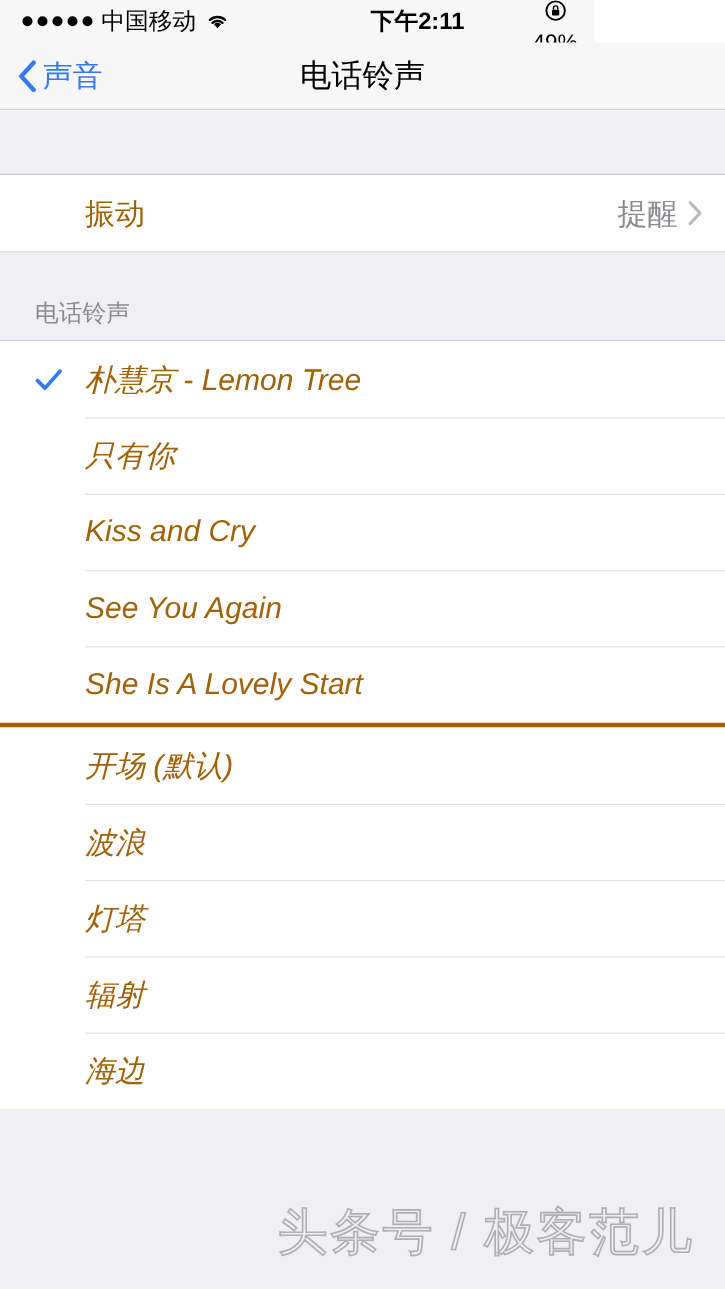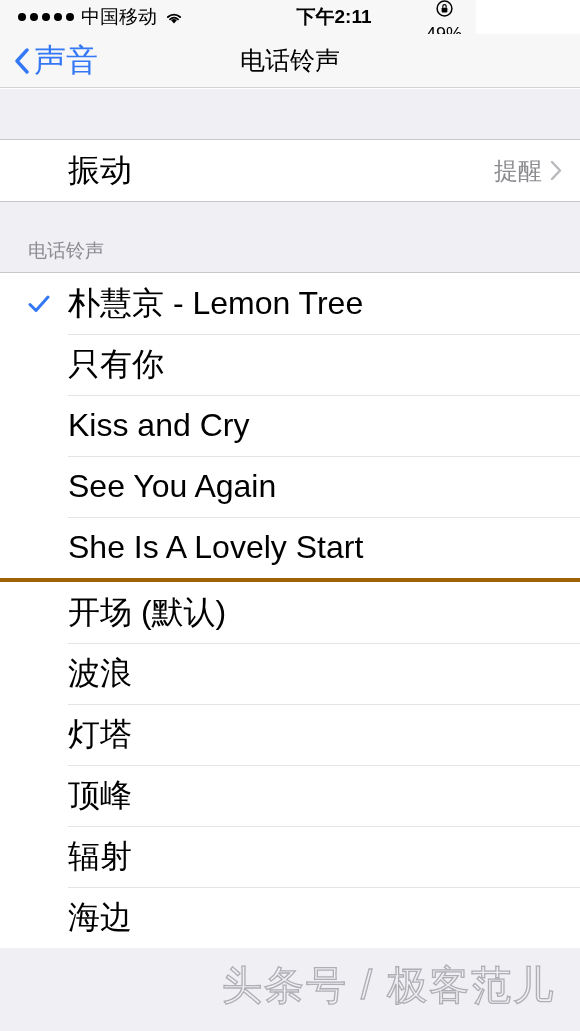--- a/index.html
+++ b/index.html
@@ -103,21 +103,21 @@
     display: flex; align-items: center;
     color: #3478f6;
     cursor: pointer;
   }
   .chev-back {
     width: 16px; height: 26px;
     margin-right: 4px;
     display: block;
   }
   .back-label {
-    font-size: 32px;
+    font-size: 24px;
     color: #3478f6;
   }
   .nav-title {
     position: absolute;
     left: 0; top: 0;
     width: 580px; height: 53px;
     display: flex; align-items: center; justify-content: center;
     font-size: 25px;
     color: #000;
     font-weight: 400;
@@ -144,42 +144,42 @@
     box-sizing: border-box;
     padding: 0 0 8px 28px;
     font-size: 19px;
     color: #8a8a8f;
   }
   .group {
     background: #ffffff;
     border-top: 1px solid #c8c7cc;
     border-bottom: 1px solid #c8c7cc;
   }
-  .group.no-bottom { border-bottom: none; }
+  .group.no-bottom { border-bottom: none; font-style: italic; }
   .group.thick-top { border-top: 4px solid #a16207; }
 
   .row {
     position: relative;
     height: 61px;
     display: flex;
     align-items: center;
     background: #ffffff;
     box-sizing: border-box;
     cursor: default;
   }
   .row + .row:before {
     content: "";
     position: absolute;
     left: 68px; right: 0; top: 0;
     height: 1px;
     background: #e4e4e6;
   }
   .row-label {
-    font-size: 32px;
-    color: #000000;
+    font-size: 24px;
+    color: #a16207;
     padding-left: 68px;
   }
   .row-value {
     margin-left: auto;
     font-size: 24px;
     color: #8a8a8f;
     padding-right: 8px;
   }
   .chev-right {
     width: 12px; height: 21px;
@@ -312,23 +312,20 @@
         <div class="row ringtone-row">
           <span class="row-label">开场 (默认)</span>
         </div>
         <div class="row ringtone-row">
           <span class="row-label">波浪</span>
         </div>
         <div class="row ringtone-row">
           <span class="row-label">灯塔</span>
         </div>
         <div class="row ringtone-row">
-          <span class="row-label">顶峰</span>
-        </div>
-        <div class="row ringtone-row">
           <span class="row-label">辐射</span>
         </div>
         <div class="row ringtone-row">
           <span class="row-label">海边</span>
         </div>
       </div>
 
   </div>
 
   <div class="watermark">头条号 / 极客范儿</div>

